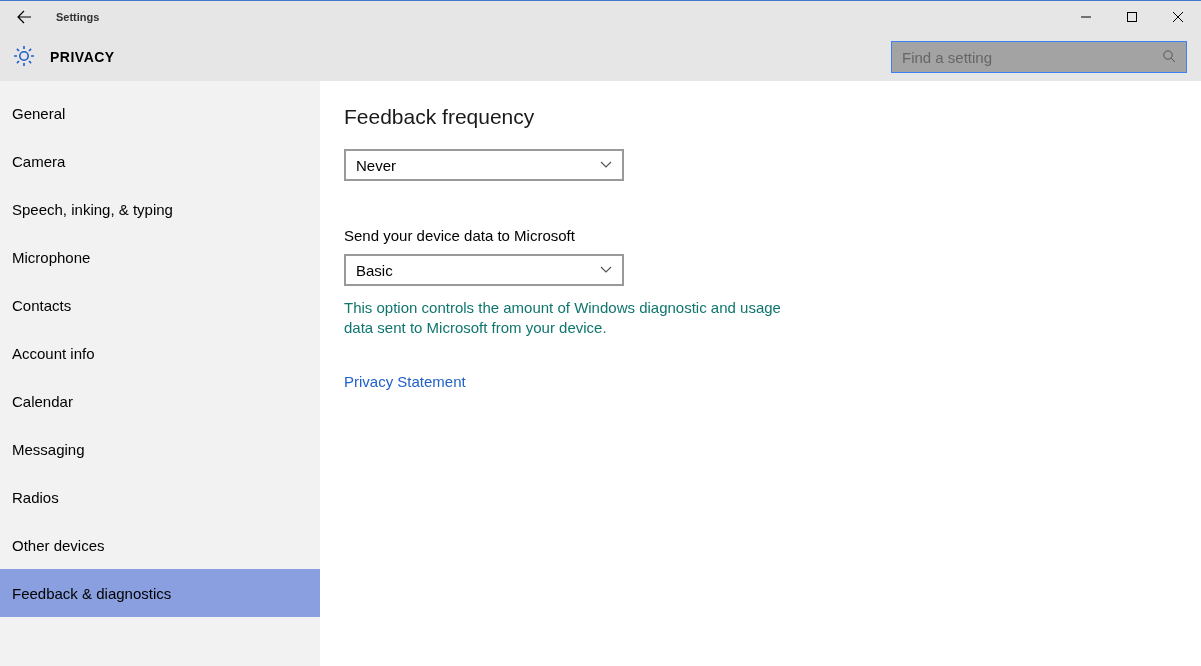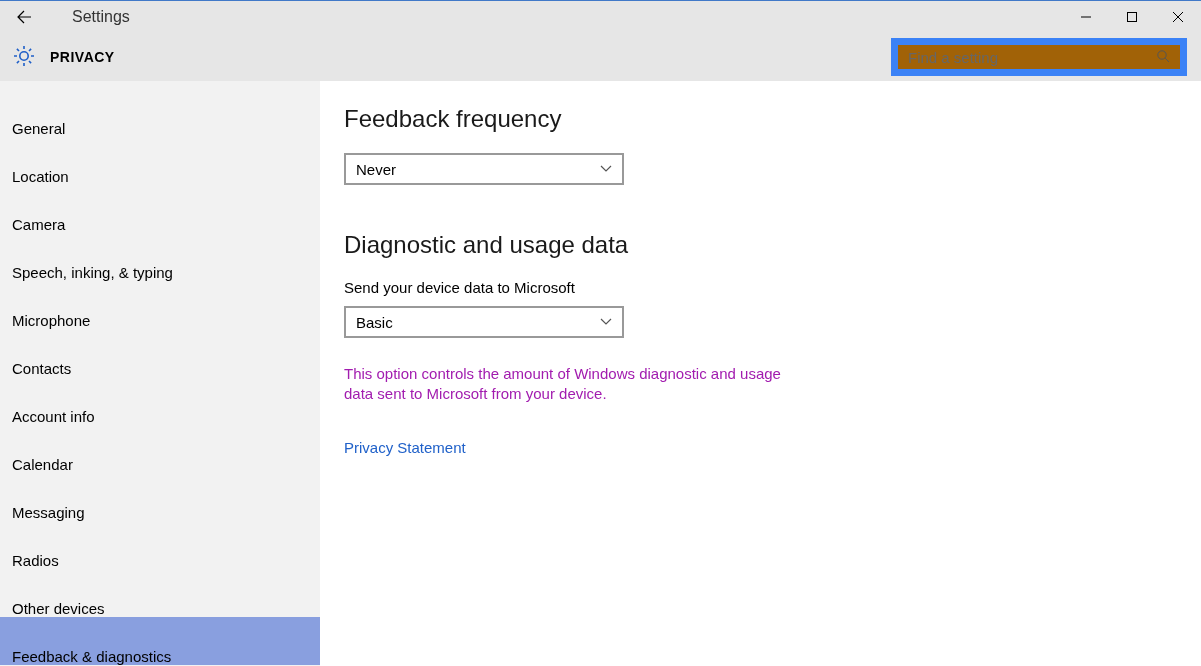--- a/index.html
+++ b/index.html
@@ -13,68 +13,68 @@
 
   
   .titlebar {
     height: 32px; background: #e6e6e6;
     display: flex; align-items: center; justify-content: space-between;
   }
   .titlebar-left { display: flex; align-items: center; }
   .back-btn {
     width: 48px; height: 32px; display: flex; align-items: center; justify-content: center;
   }
-  .title-text { font-size: 16px; color: #333; margin-left: 24px; }
+  .title-text { font-size: 11px; color: #333; margin-left: 8px; font-weight: bold; }
   .win-controls { display: flex; }
   .win-btn { width: 46px; height: 32px; display: flex; align-items: center; justify-content: center; }
   .win-btn svg { display: block; }
 
   
   .headerbar {
     height: 48px; background: #e6e6e6;
     display: flex; align-items: center; justify-content: space-between;
     padding: 0 14px 0 12px;
   }
   .header-left { display: flex; align-items: center; gap: 14px; }
   .page-title { font-size: 14px; font-weight: 700; letter-spacing: 0.5px; text-align: center; }
   .search {
-    width: 296px; height: 32px; border: 7px solid #3b82f6;
-    display: flex; align-items: center; justify-content: space-between;
-    padding: 12px 10px; background: #a16207;
+    width: 296px; height: 32px; border: 1px solid #3b82f6;
+    display: flex; align-items: center; justify-content: space-between;
+    padding: 12px 10px; background: #a3a3a3;
   }
   .search input {
     border: none; outline: none; background: transparent;
     font-size: 15px; width: 250px; color: #000;
   }
   .search input::placeholder { color: #666; }
 
   
   .body { flex: 1; display: flex; min-height: 0; }
   .sidebar {
     width: 320px; background: #f2f2f2; padding-top: 8px;
     display: flex; flex-direction: column;
   }
   .nav-item {
-    height: 48px; display: flex; align-items: flex-end;
+    height: 48px; display: flex; align-items: center;
     padding-left: 12px; font-size: 15px; color: #000; cursor: default;
   }
   .nav-item.selected { background: #899fdf; color: #000; }
 
   .main { flex: 1; background: #fff; padding: 24px 0 0 24px; }
   .main-inner { max-width: 610px; }
-  .section-title { font-size: 24px; font-weight: 400; color: #1a1a1a; margin-bottom: 20px; }
+  .section-title { font-size: 21px; font-weight: 400; color: #1a1a1a; margin-bottom: 20px; }
   .field-label { font-size: 15px; margin-bottom: 10px; }
   .combo {
     width: 280px; height: 32px; border: 2px solid #999;
     display: flex; align-items: center; justify-content: space-between;
     padding: 0 10px 0 10px; font-size: 15px; background: #fff;
   }
   .combo .chev { color: #555; }
   .section-gap { height: 46px; }
-  .desc { font-size: 15px; color: #a21caf; max-width: 460px; line-height: 1.35; margin-top: 26px; }
+  .desc { font-size: 15px; color: #0f766e; max-width: 460px; line-height: 1.35; margin-top: 12px; }
   .link { color: #2061c9; font-size: 15px; margin-top: 34px; display: block; }
   .link + .link { margin-top: 22px; text-align: right; }
 </style>
 </head>
 <body>
 
 <div class="window">
 
   <div class="titlebar">
     <div class="titlebar-left">
@@ -127,23 +127,20 @@
     </div>
   </div>
 
   <div class="body">
 
     <div class="sidebar">
       <div class="nav-item">
           <span>General</span>
         </div>
       <div class="nav-item">
-          <span>Location</span>
-        </div>
-      <div class="nav-item">
           <span>Camera</span>
         </div>
       <div class="nav-item">
           <span>Speech, inking, &amp; typing</span>
         </div>
       <div class="nav-item">
           <span>Microphone</span>
         </div>
       <div class="nav-item">
           <span>Contacts</span>
@@ -176,21 +173,20 @@
           <span>Never</span>
           <span class="chev">
             <svg width="12" height="12" viewBox="0 0 12 12">
                 <path d="M1 3 L6 8 L11 3" stroke="#555" stroke-width="1.2" fill="none"></path>
               </svg>
           </span>
         </div>
 
         <div class="section-gap"></div>
 
-        <div class="section-title">Diagnostic and usage data</div>
         <div class="field-label">Send your device data to Microsoft</div>
         <div class="combo">
           <span>Basic</span>
           <span class="chev">
             <svg width="12" height="12" viewBox="0 0 12 12">
                 <path d="M1 3 L6 8 L11 3" stroke="#555" stroke-width="1.2" fill="none"></path>
               </svg>
           </span>
         </div>
 

